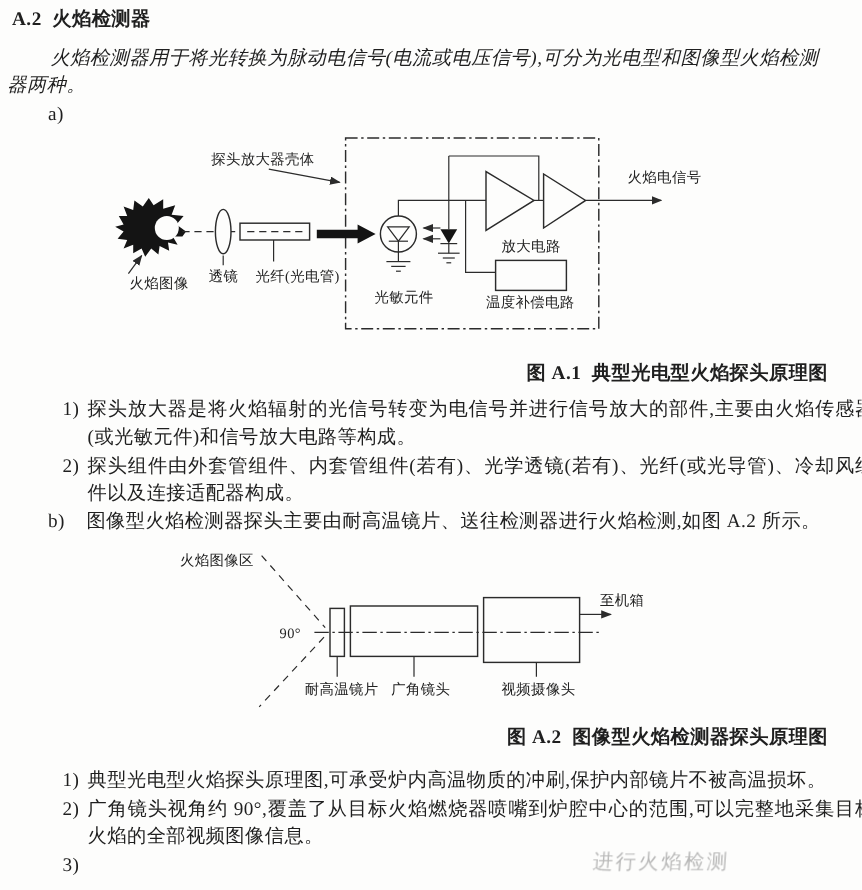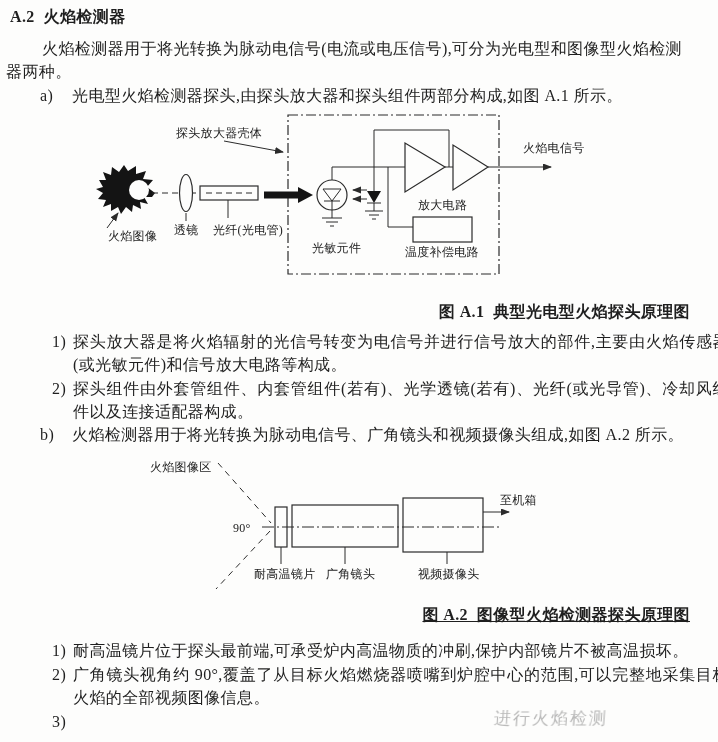--- a/index.html
+++ b/index.html
@@ -5,21 +5,21 @@
   html,body{margin:0;padding:0;background:#ffffff;}
   #page{
     position:relative;width:718px;height:742px;overflow:hidden;
     background:#fdfdfc;color:#1f1f1f;
     font-family:"Liberation Serif","DejaVu Serif",serif;
     font-size:16px;letter-spacing:.4px;line-height:23px;padding-left:28px;
   }
   .abs{position:absolute;}
   .h2{font-weight:bold;white-space:pre-wrap;font-size:16px;}
   .para{text-align:justify;}
-  .indent{text-indent:36px;}
+  .indent{text-indent:36px;font-style:italic;}
   .li{padding-left:21px;text-align:justify;}
   .li .num{position:absolute;left:0;top:0;}
   .lett{padding-left:32px;text-align:justify;}
   .lett .num{position:absolute;left:0;top:0;}
   .caption{font-weight:bold;text-align:right;white-space:pre-wrap;font-size:16px;}
   svg text{font-family:"Liberation Serif","DejaVu Serif",serif;font-size:12px;fill:#222;letter-spacing:.3px;}
   svg .ln{stroke:#2b2b2b;stroke-width:1;fill:none;}
   svg .thk{stroke:#2b2b2b;stroke-width:1.2;fill:none;}
   svg .wbox{stroke:#2b2b2b;stroke-width:1.2;fill:#fdfdfc;}
   #watermark{
@@ -32,21 +32,20 @@
 <body>
 
 <div id="page">
 
   <div class="abs h2" style="left:10px;top:5px;">A.2  火焰检测器</div>
 
   <div class="abs para indent" style="left:6px;top:37px;width:676px;">火焰检测器用于将光转换为脉动电信号(电流或电压信号),可分为光电型和图像型火焰检测器两种。</div>
 
   <div class="abs lett" style="left:40px;top:84px;width:640px;">
     <span class="num">a)</span>
-    <span>光电型火焰检测器探头,由探头放大器和探头组件两部分构成,如图 A.1 所示。</span>
   </div>
 
   <svg class="abs" style="left:0;top:0;" width="718" height="742" viewBox="0 0 718 742">
     <defs>
       <marker id="arr" markerWidth="9" markerHeight="8" refX="8" refY="3.5" orient="auto">
         <path d="M0,0 L9,3.5 L0,7 Z" fill="#2b2b2b"></path>
       </marker>
     </defs>
 
     <g>
@@ -147,28 +146,28 @@
     <span class="num">1)</span>
     <span>探头放大器是将火焰辐射的光信号转变为电信号并进行信号放大的部件,主要由火焰传感器(或光敏元件)和信号放大电路等构成。</span>
   </div>
   <div class="abs li" style="left:52px;top:377px;width:656px;">
     <span class="num">2)</span>
     <span>探头组件由外套管组件、内套管组件(若有)、光学透镜(若有)、光纤(或光导管)、冷却风组件以及连接适配器构成。</span>
   </div>
 
   <div class="abs lett" style="left:40px;top:423px;width:666px;">
     <span class="num">b)</span>
-    <span>火焰检测器用于将光转换为脉动电信号、广角镜头和视频摄像头组成,如图 A.2 所示。</span>
+    <span>图像型火焰检测器探头主要由耐高温镜片、送往检测器进行火焰检测,如图 A.2 所示。</span>
   </div>
 
-  <div class="abs caption" style="left:0;top:603px;width:690px;text-decoration:underline;">图 A.2  图像型火焰检测器探头原理图</div>
+  <div class="abs caption" style="left:0;top:603px;width:690px;">图 A.2  图像型火焰检测器探头原理图</div>
 
   <div class="abs li" style="left:52px;top:639px;width:656px;">
     <span class="num">1)</span>
-    <span>耐高温镜片位于探头最前端,可承受炉内高温物质的冲刷,保护内部镜片不被高温损坏。</span>
+    <span>典型光电型火焰探头原理图,可承受炉内高温物质的冲刷,保护内部镜片不被高温损坏。</span>
   </div>
   <div class="abs li" style="left:52px;top:663px;width:656px;">
     <span class="num">2)</span>
     <span>广角镜头视角约 90°,覆盖了从目标火焰燃烧器喷嘴到炉腔中心的范围,可以完整地采集目标火焰的全部视频图像信息。</span>
   </div>
   <div class="abs li" style="left:52px;top:710px;width:656px;">
     <span class="num">3)</span>
   </div>
 
   <div id="watermark" class="abs" style="left:494px;top:707px;">进行火焰检测</div>

